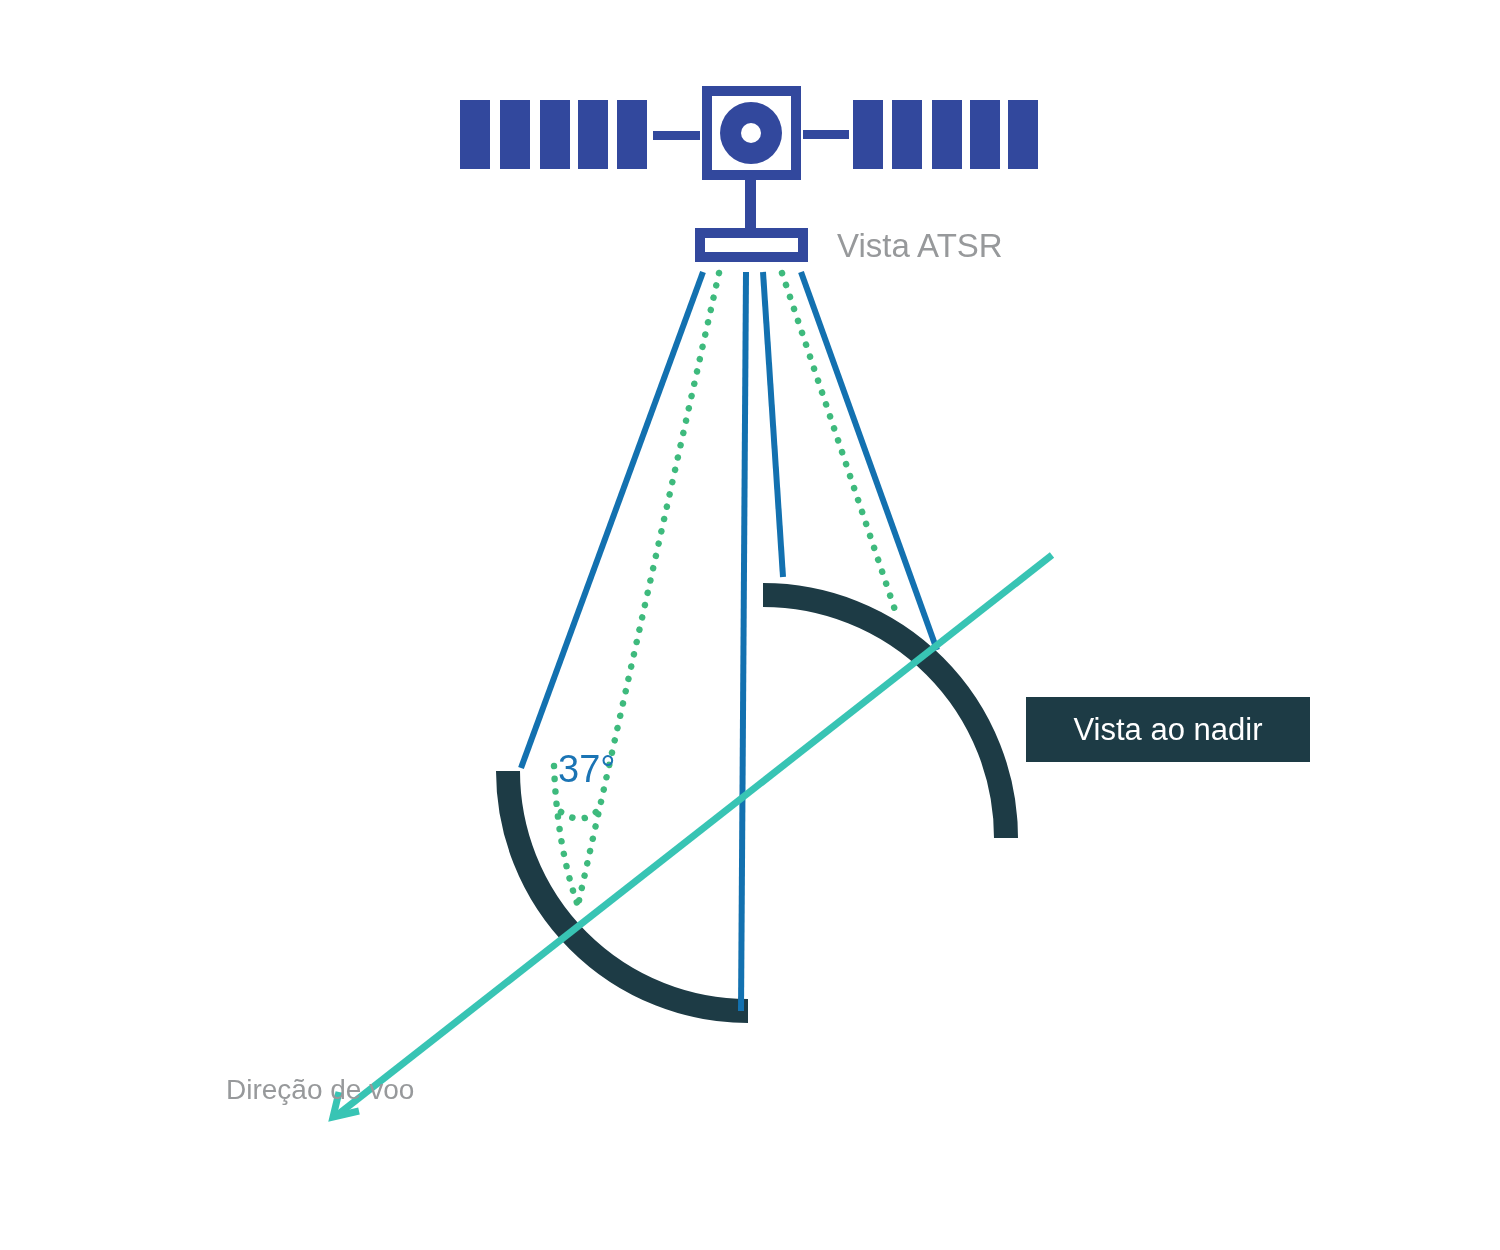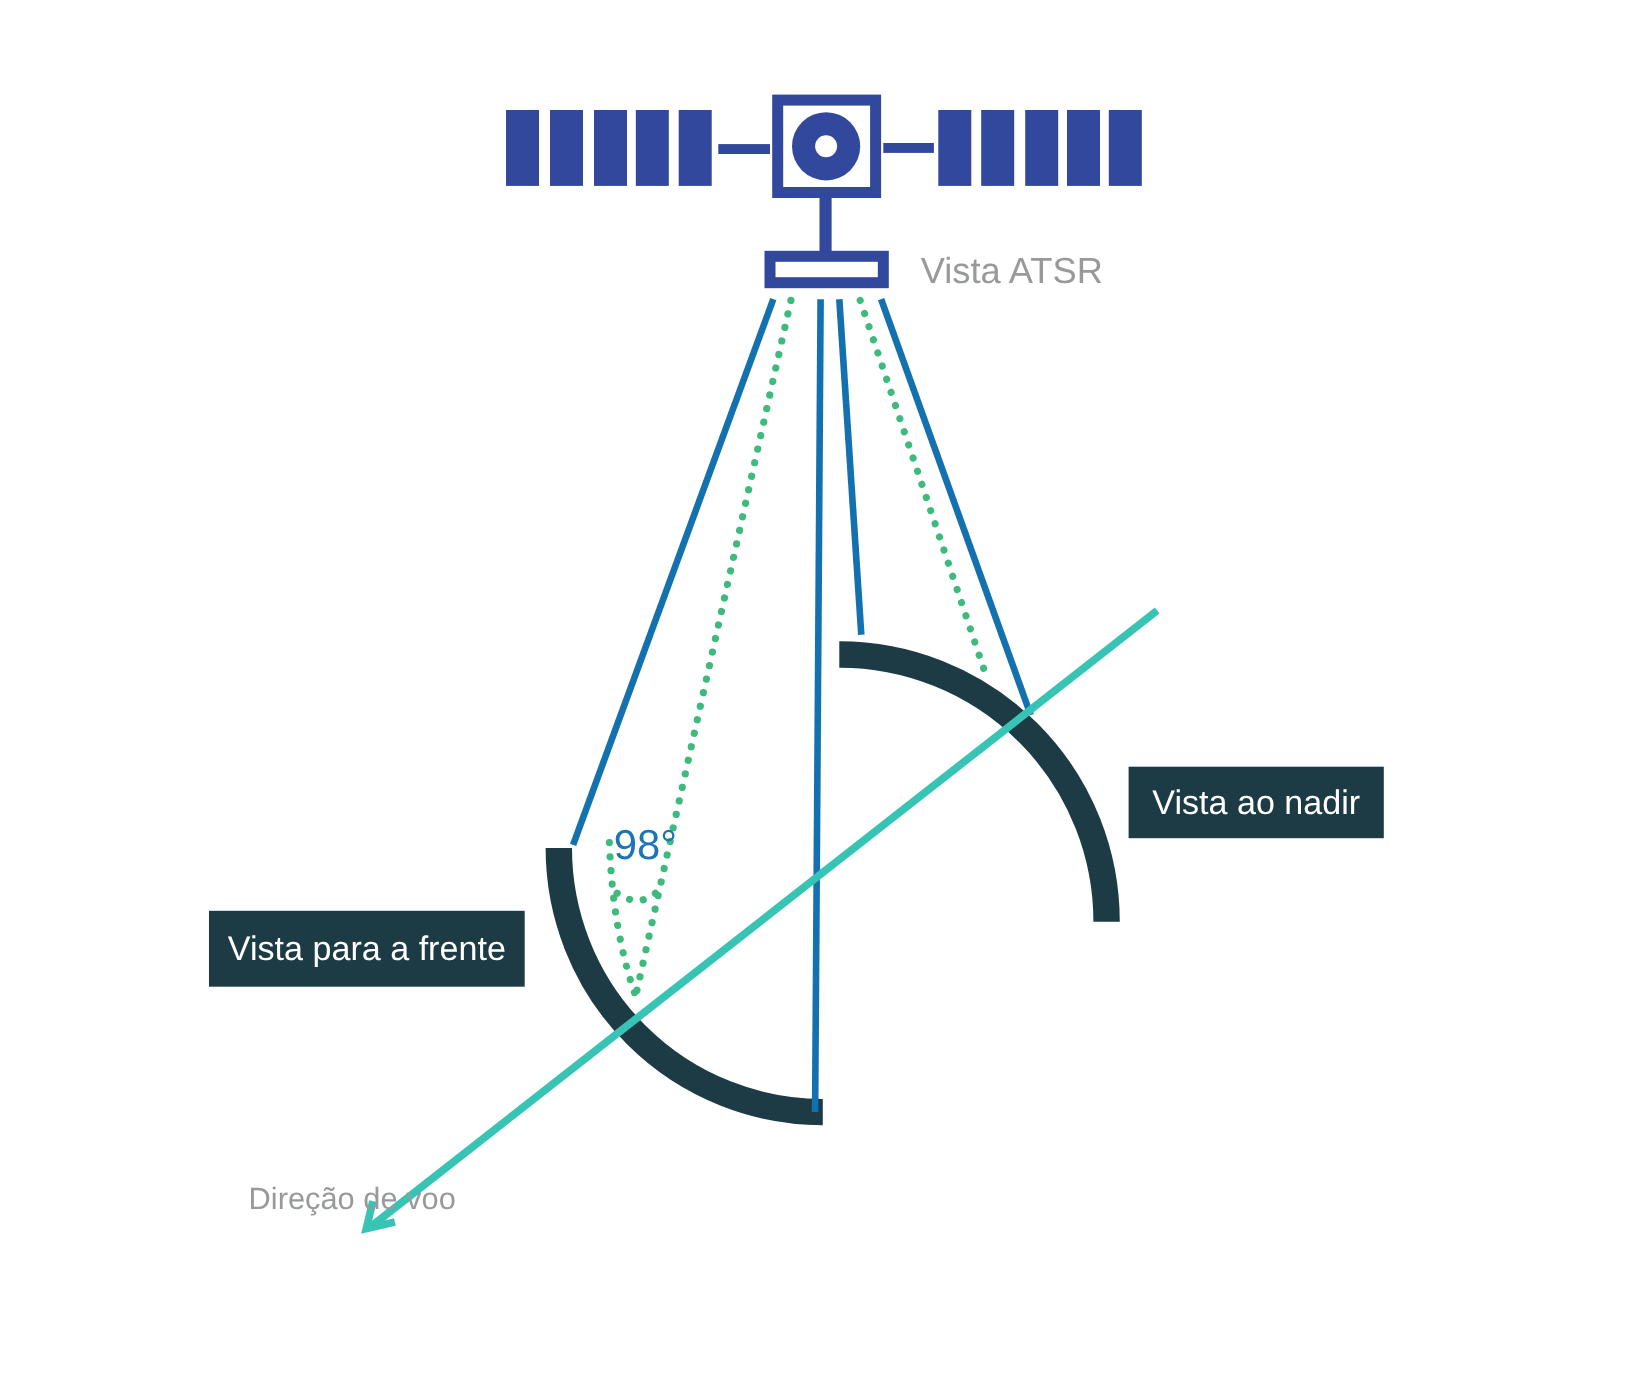--- a/index.html
+++ b/index.html
@@ -36,21 +36,21 @@
   .angle-label{left:558px;top:750px;font-size:38px;color:var(--angle-blue);}
   .flightdir-label{left:226px;top:1076px;font-size:28px;color:var(--muted-gray);}
 
   .label-box{
     position:absolute;
     background:var(--panel-dark);
     color:#ffffff;
     display:flex;align-items:center;justify-content:center;
     font-size:31px;
   }
-  .nadir-box{left:1026px;top:697px;width:232px;height:65px;}
+  .nadir-box{left:1026px;top:697px;width:284px;height:65px;}
   .forward-box{left:190px;top:828px;width:287px;height:69px;}
 </style>
 </head>
 <body>
 
 <div class="stage">
 
   <svg width="1500" height="1250" viewBox="0 0 1500 1250">
 
     <path class="arc" d="M 508 771 A 240 240 0 0 0 748 1011"></path>
@@ -97,24 +97,21 @@
       <circle class="sat-fill" cx="751" cy="133" r="31"></circle>
       <circle cx="751" cy="133" r="10" fill="#ffffff"></circle>
 
       <rect class="sat-fill" x="745" y="178" width="11" height="52"></rect>
       <rect class="sat-outline" x="700" y="233" width="103" height="24"></rect>
     </g>
   </svg>
 
   <div class="label sensor-label">Vista ATSR</div>
 
-  <div class="label angle-label">98°</div>
+  <div class="label angle-label">37°</div>
 
   <div class="label-box nadir-box">
     <span>Vista ao nadir</span>
   </div>
 
-  <div class="label-box forward-box">
-    <span>Vista para a frente</span>
-  </div>
 
   <div class="label flightdir-label">Direção de voo</div>
 </div>
 
 </body></html>

